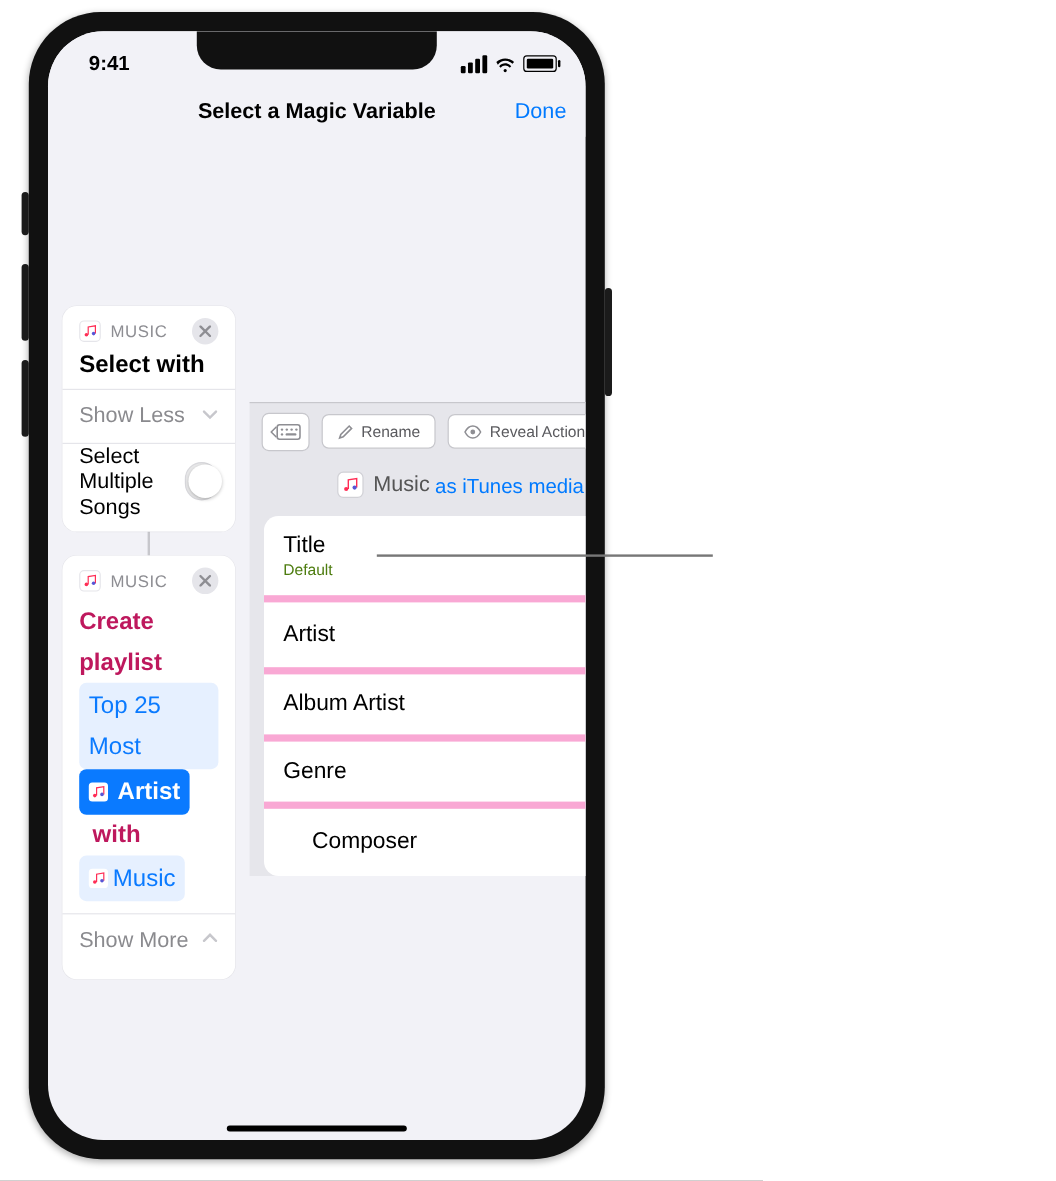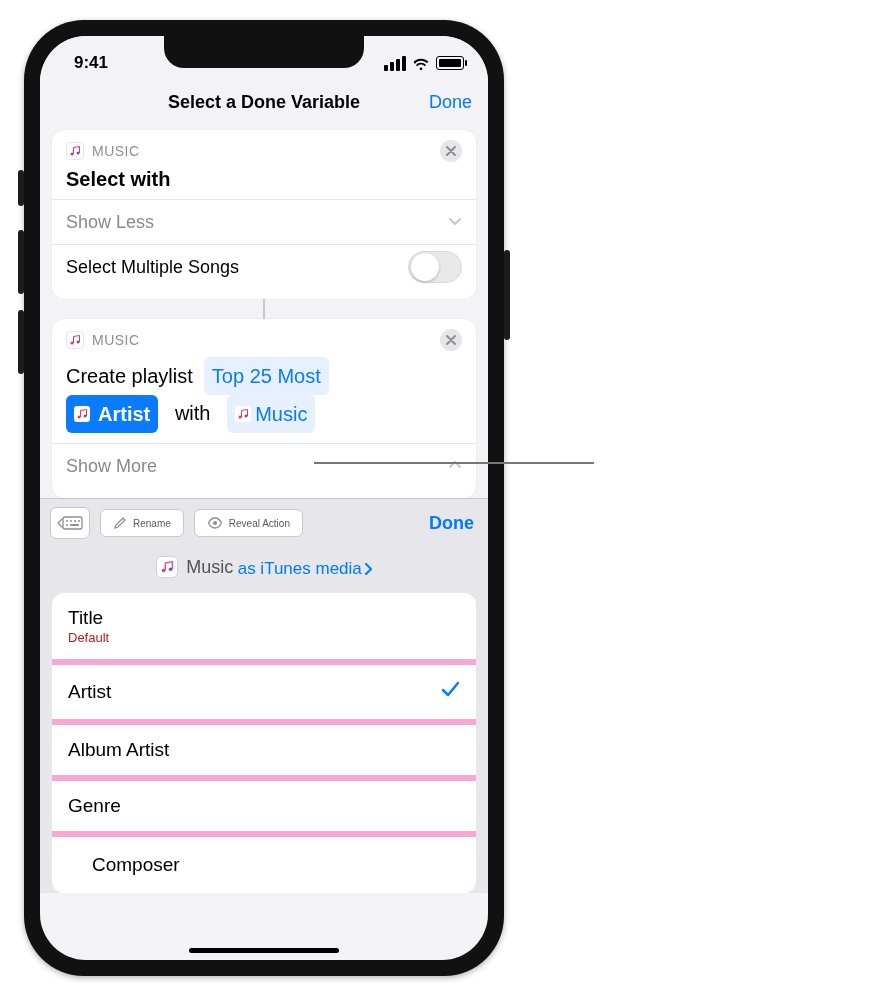--- a/index.html
+++ b/index.html
@@ -8,21 +8,21 @@
     width: 880px;
     height: 984px;
     background: #fff;
     font-family: -apple-system, "Helvetica Neue", Arial, sans-serif;
     position: relative;
     color: #000;
   }
   
   .phone {
     position: absolute;
-    left: 24px; top: 20px;
+    left: 24px; top: 10px;
     width: 480px; height: 956px;
     border-radius: 60px;
     background: #111;
     padding: 16px;
     box-shadow: 0 2px 6px rgba(0,0,0,.3);
   }
   .side-btn { position:absolute; background:#1b1b1b; border-radius:3px; }
   .btn-left1 { left:-6px; top:150px; width:6px; height:36px; }
   .btn-left2 { left:-6px; top:210px; width:6px; height:64px; }
   .btn-left3 { left:-6px; top:290px; width:6px; height:64px; }
@@ -77,21 +77,21 @@
     display:flex; align-items:center;
     padding: 0 16px;
     flex:0 0 auto;
     background:#f2f2f7;
     position:relative;
   }
   .nav-title { position:absolute; left:0; right:0; text-align:center; font-size:18px; font-weight:600; }
   .nav-done { margin-left:auto; color:#007aff; font-size:18px; font-weight:400; z-index:2; }
 
   
-  .content { flex:1 1 auto; overflow:hidden; display:flex; flex-direction:column; }
+  .content { flex:1 1 auto; overflow:hidden; display:flex; flex-direction:row;align-items:center; }
   .cards-area { padding: 6px 12px 0 12px; background:#f2f2f7; }
   .card {
     background:#fff;
     border-radius:12px;
     padding: 10px 14px;
     margin-bottom: 0;
     box-shadow: 0 0 0 .5px rgba(0,0,0,.06);
     position: relative;
   }
   .card + .connector { width:2px; height:20px; background:#c7c7cc; margin:0 auto; }
@@ -120,45 +120,45 @@
   }
   .pill-solid {
     background:#0a7aff; color:#fff; font-weight:600; border-radius:6px; padding:2px 8px;
     display:inline-flex; align-items:center; gap:4px;
   }
   .pill .tiny-ico, .pill-solid .tiny-ico {
     width:16px;height:16px; border-radius:3px; background:#fff;
     display:inline-flex;align-items:center;justify-content:center; margin-right:4px;
   }
   .pill .tiny-ico svg, .pill-solid .tiny-ico svg { width:12px;height:12px;}
-  .sentence .word { color:#000000; font-weight:400;}
+  .sentence .word { color:#be185d; font-weight:700;}
 
   
   .gray-panel { background:#e6e6eb; border-top:1px solid #c7c7cc; flex:0 0 auto;}
   .toolbar { display:flex; align-items:center; gap:10px; padding:8px 10px;}
   .tool-btn {
     background:#fff; border:1px solid #c7c7cc; border-radius:6px; padding:6px 12px;
-    font-size:10px; color:#5a5a5e; display:flex; align-items:center; gap:6px;
+    font-size:13px; color:#5a5a5e; display:flex; align-items:center; gap:6px;
   }
   .toolbar .kb {
     width:40px;height:32px; border:1px solid #c7c7cc; border-radius:6px;
     display:flex;align-items:center;justify-content:center;background:#fff;color:#8e8e93;
   }
   .toolbar .done { margin-left:auto; color:#007aff; font-size:18px; font-weight:600; padding-right:4px;}
   
   .var-preview { text-align:center; padding:8px 0 14px 0; }
   .var-preview .line1 { display:inline-flex; align-items:center; gap:8px; color:#555; font-size:18px;}
   .var-preview .line1 .ico { width:22px;height:22px;border-radius:5px;background:#fff;border:1px solid #d1d1d6;display:flex;align-items:center;justify-content:center;}
   .var-preview .line2 { color:#007aff; font-size:17px; margin-top:4px; display:inline-flex; align-items:center; gap:2px;}
   
   .prop-list { margin:0 12px 0 12px; background:#fff; border-radius:12px; overflow:hidden;}
   .prop-item { display:flex; align-items:center; padding:14px 16px; border-bottom:6px solid #f9a8d4; min-height:56px;}
   .prop-item:last-child { border-bottom:none;margin-left:24px;}
   .prop-label { font-size:19px; font-weight:400;}
-  .prop-sub { display:block; font-size:13px; color:#b91c1c; margin-top:1px;}
+  .prop-sub { display:block; font-size:13px; color:#4d7c0f; margin-top:1px;}
   .check { margin-left:auto; color:#0a7aff; font-size:22px;}
   .home-ind { position:absolute; bottom:7px; left:50%; transform:translateX(-50%); width:150px;height:5px; background:#000; border-radius:3px; z-index:60;}
 
   
   .callout-line {
     position:absolute; top:462px; left:314px; width:280px; height:2px;
     background:#777; z-index:5;
   }
 
   svg.music-note { fill:none; }
@@ -190,21 +190,21 @@
               <path d="M10 13.5c.8 0 1.5-.7 1.5-1.5S10.8 10.5 10 10.5 8.5 11.2 8.5 12s.7 1.5 1.5 1.5zm-4.2-4.2C7 8 8.4 7.3 10 7.3s3 .7 4.2 2l1.4-1.4C14 6.1 12.1 5.3 10 5.3S6 6.1 4.4 8zm-2.6-2.6C5 4.1 7.4 3 10 3s5 1.1 6.8 2.7L18.2 4C16 2 13.1.8 10 .8S4 2 1.8 4z" fill="#000"></path>
             </svg>
         </span>
         <span class="batt">
             <i></i>
           </span>
       </span>
     </div>
 
     <div class="nav">
-      <div class="nav-title">Select a Done Variable</div>
+      <div class="nav-title">Select a Magic Variable</div>
       <div class="nav-done">Done</div>
     </div>
 
     <div class="content">
       <div class="cards-area">
 
         <div class="card">
           <div class="card-header">
             <span class="ico">
               <svg class="music-note" width="12" height="12" viewBox="0 0 24 24">

